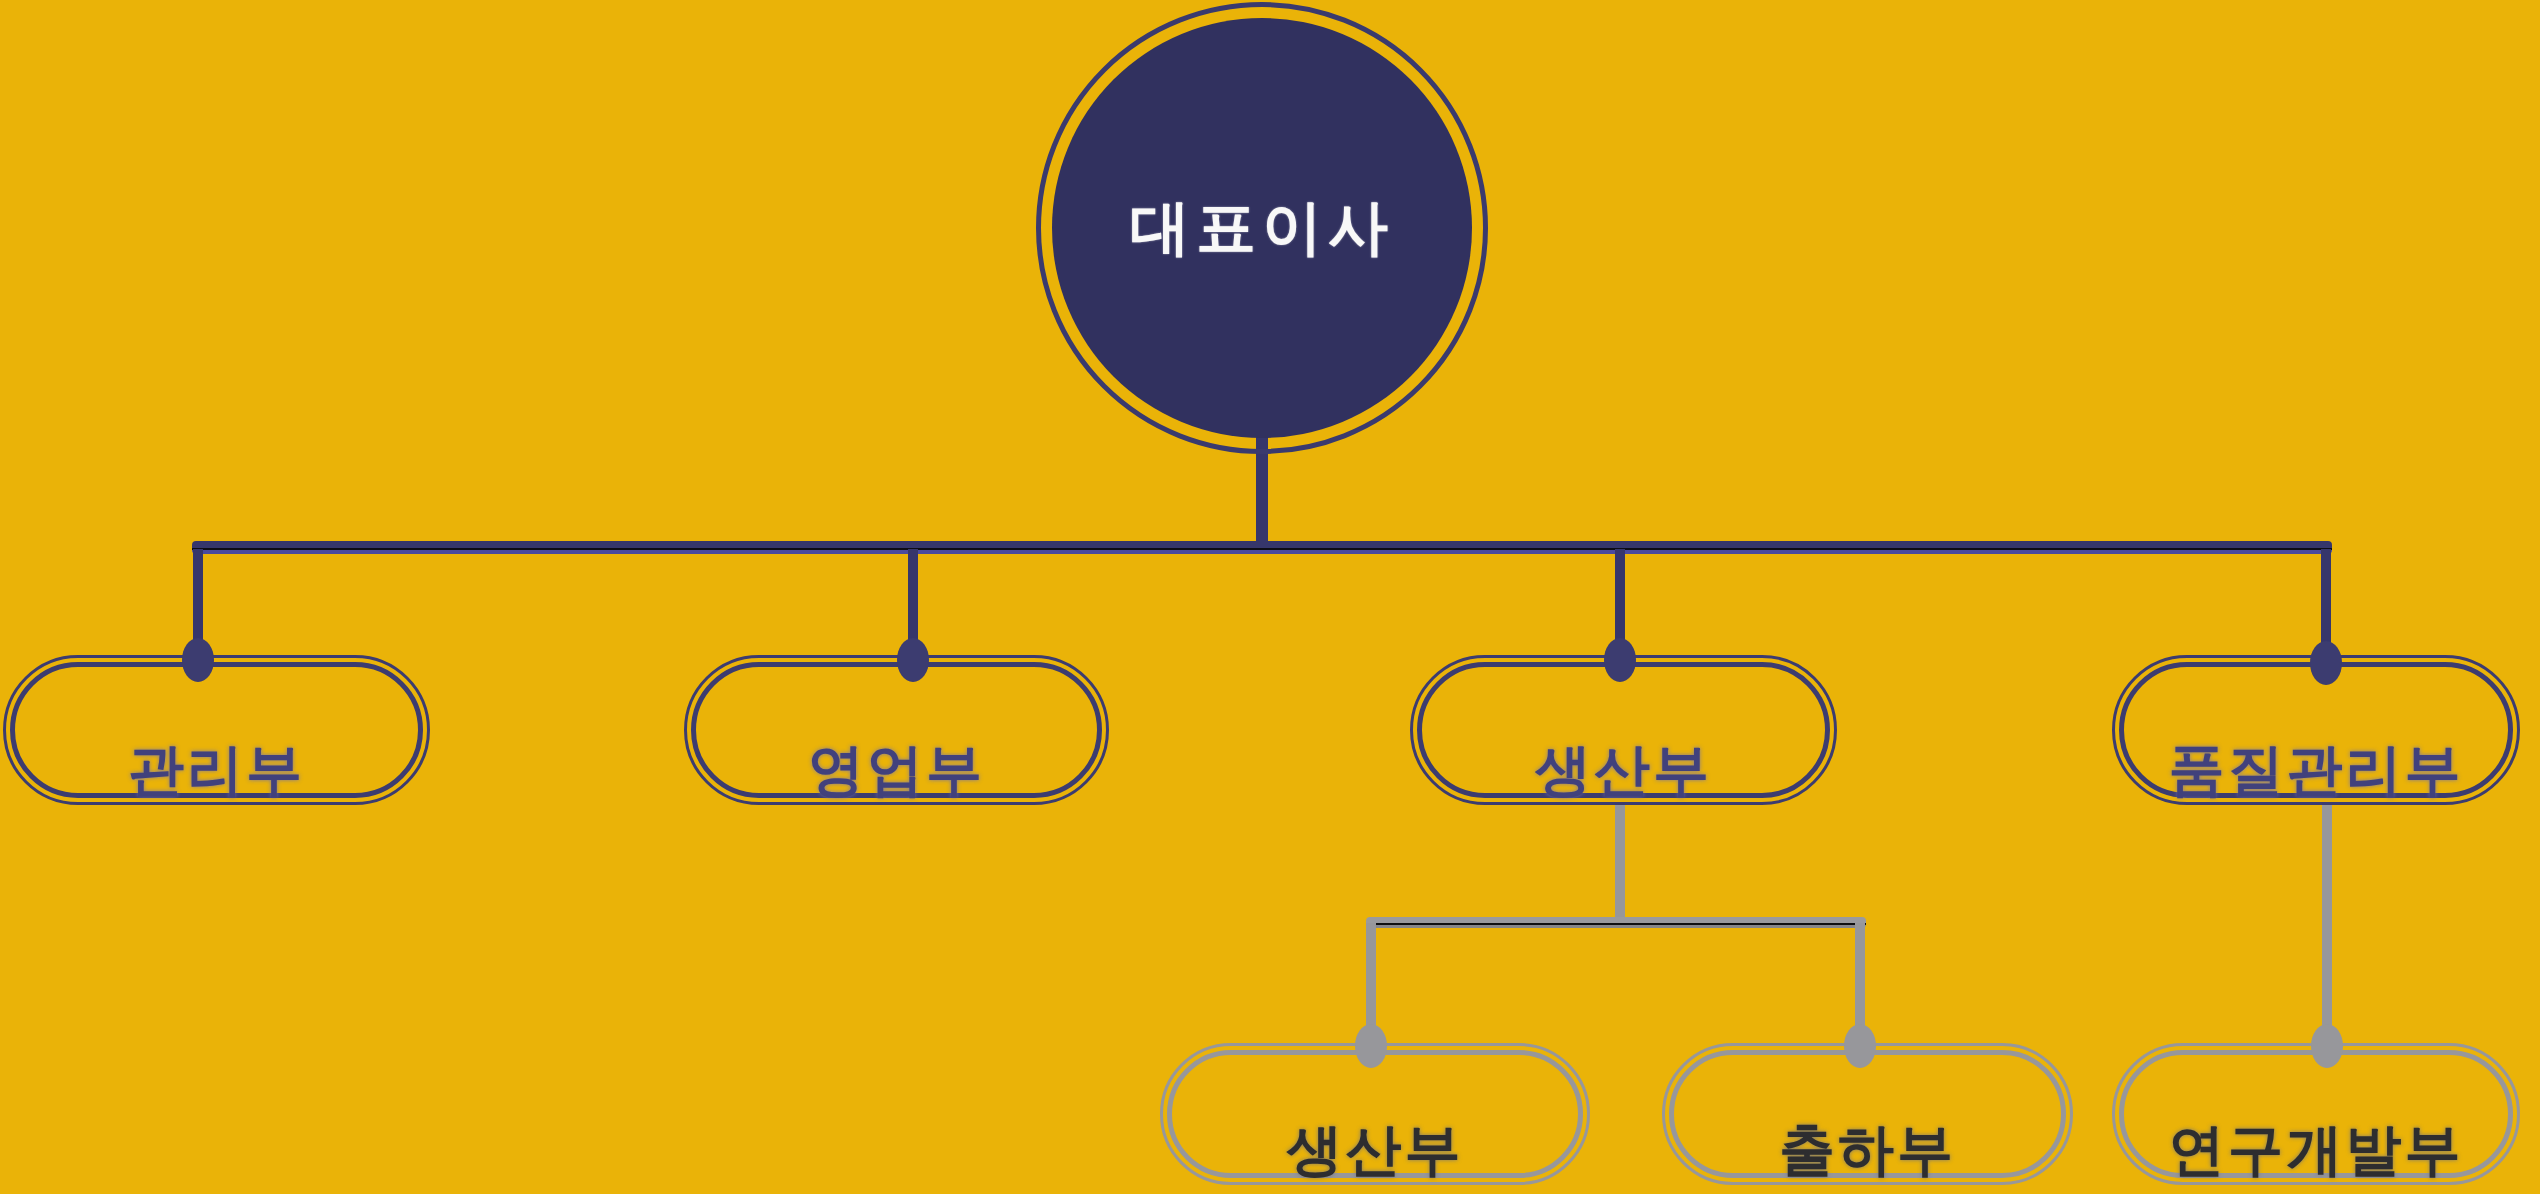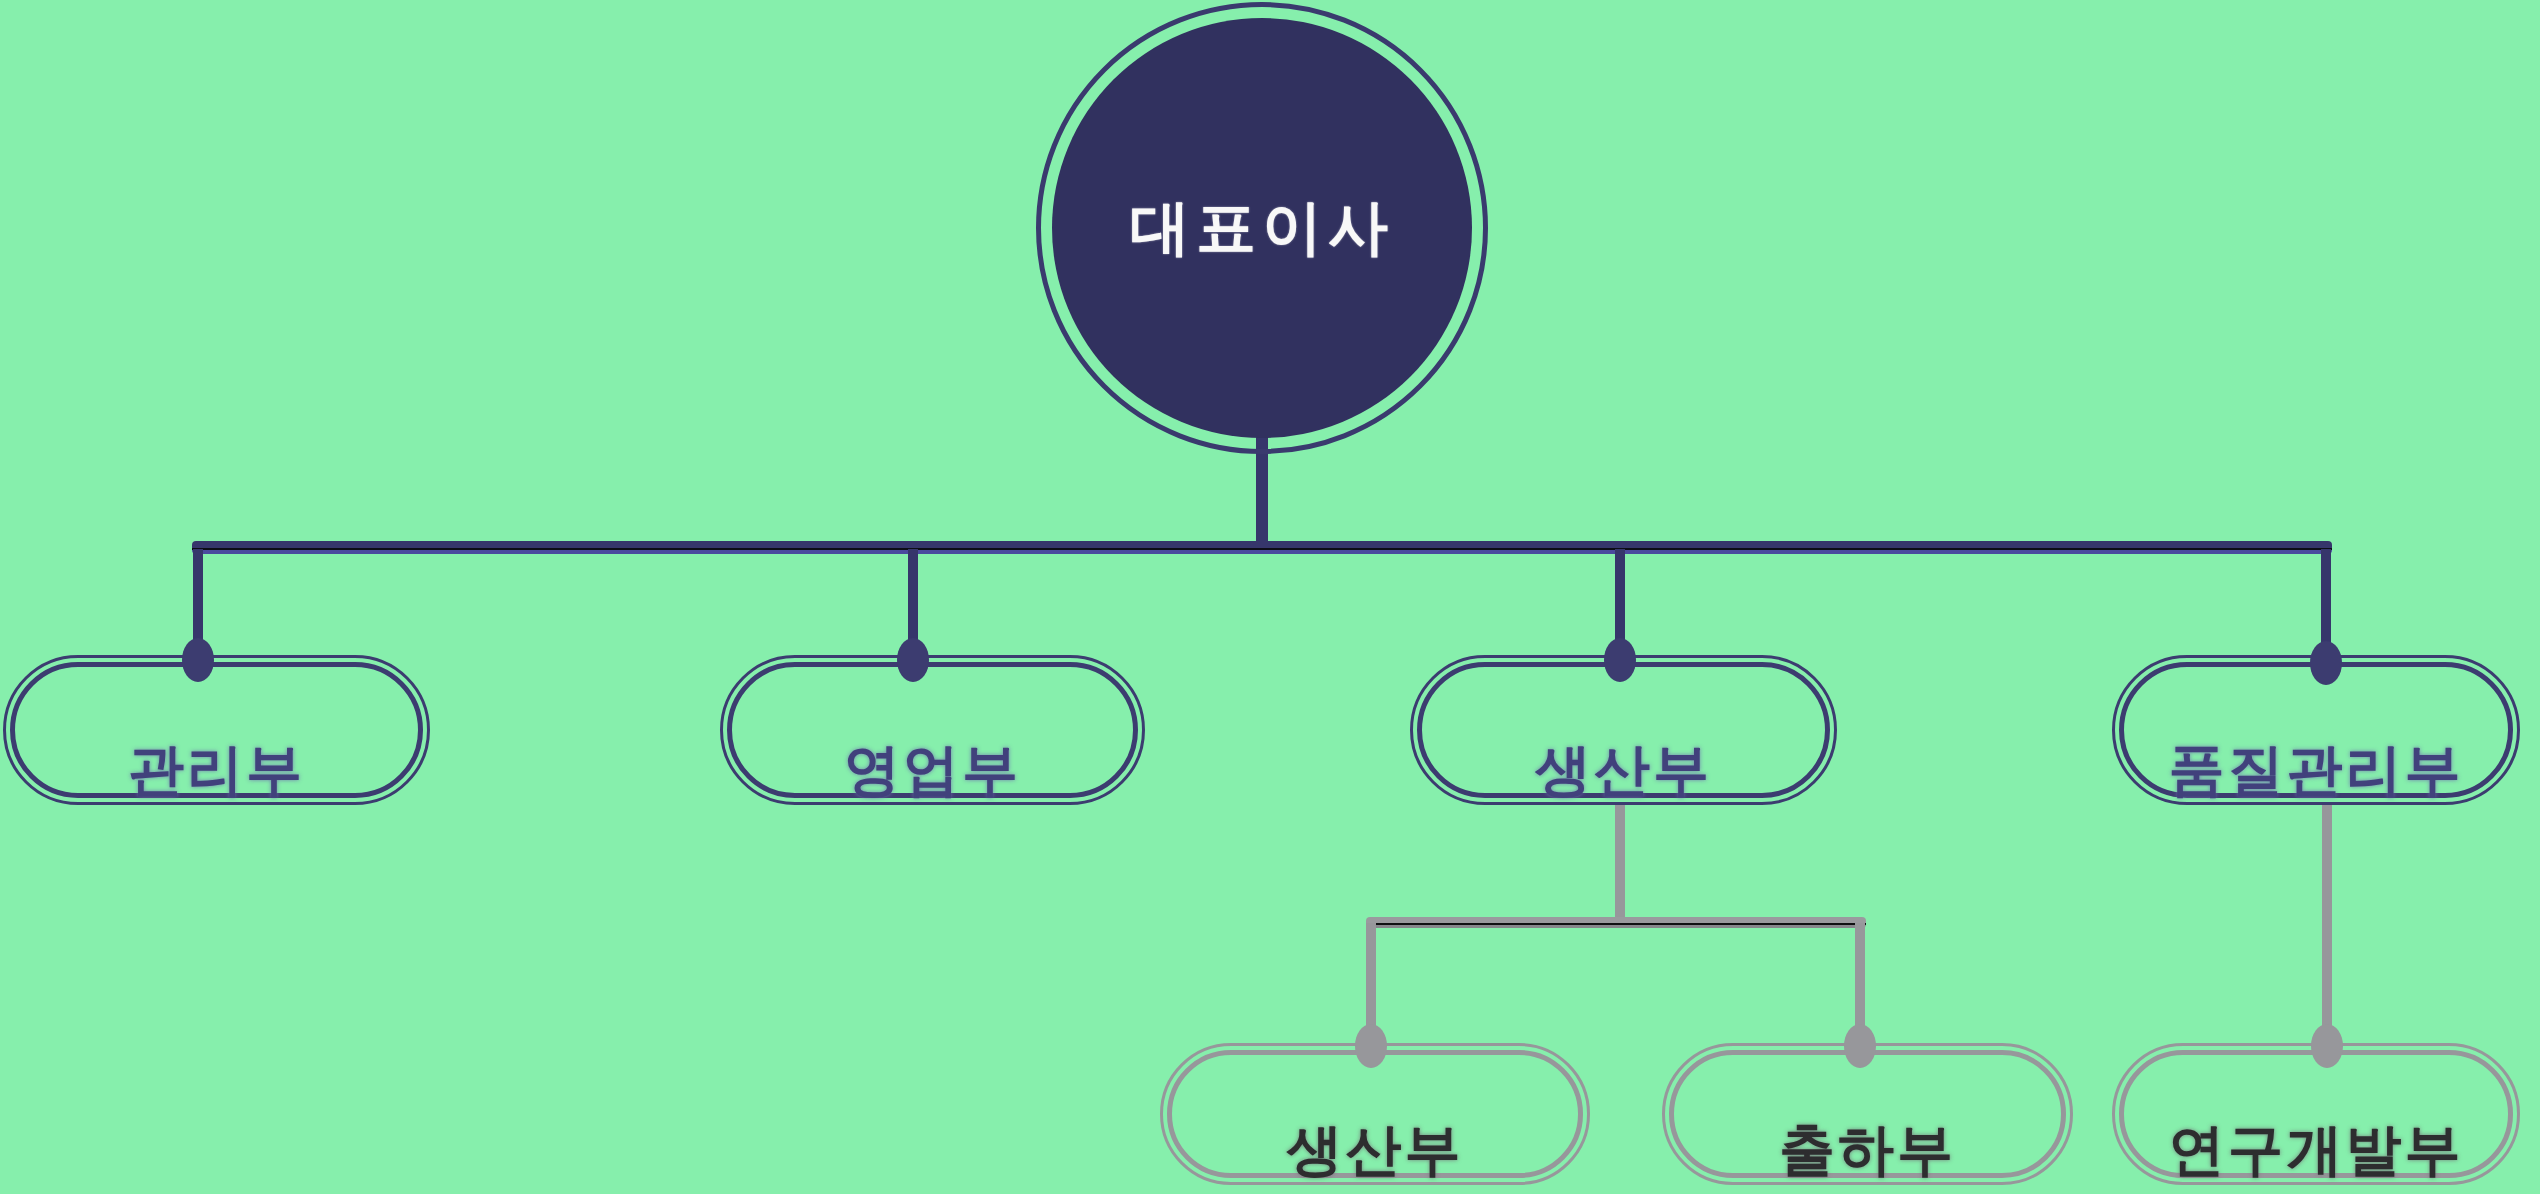--- a/index.html
+++ b/index.html
@@ -5,21 +5,21 @@
   html, body {
     margin: 0;
     padding: 0;
     background: #000000;
     font-family: "Liberation Sans", "DejaVu Sans", sans-serif;
   }
   .stage {
     position: relative;
     width: 2540px;
     height: 1194px;
-    background: #86efac;
+    background: #eab308;
     overflow: hidden;
   }
 
   
   .ceo-ring {
     position: absolute;
     left: 1036px; top: 2px;
     width: 452px; height: 452px;
     border: 5px solid #3a3a6e;
     border-radius: 50%;
@@ -82,21 +82,21 @@
   }
   .pill.gray .label {
     color: #2d2d2f;
     text-shadow: 0 0 4px rgba(115,115,120,0.9);
   }
 
   .row1 { top: 655px; height: 150px; }
   .row2 { top: 1043px; height: 142px; }
 
   .box-management  { left: 3px;    width: 427px; }
-  .box-sales       { left: 720px;  width: 425px; }
+  .box-sales       { left: 684px;  width: 425px; }
   .box-production  { left: 1410px; width: 427px; }
   .box-quality     { left: 2112px; width: 408px; }
   .box-production2 { left: 1160px; width: 430px; }
   .box-shipping    { left: 1662px; width: 411px; }
   .box-rnd         { left: 2112px; width: 408px; }
 
   
   .line {
     position: absolute;
     z-index: 1;

